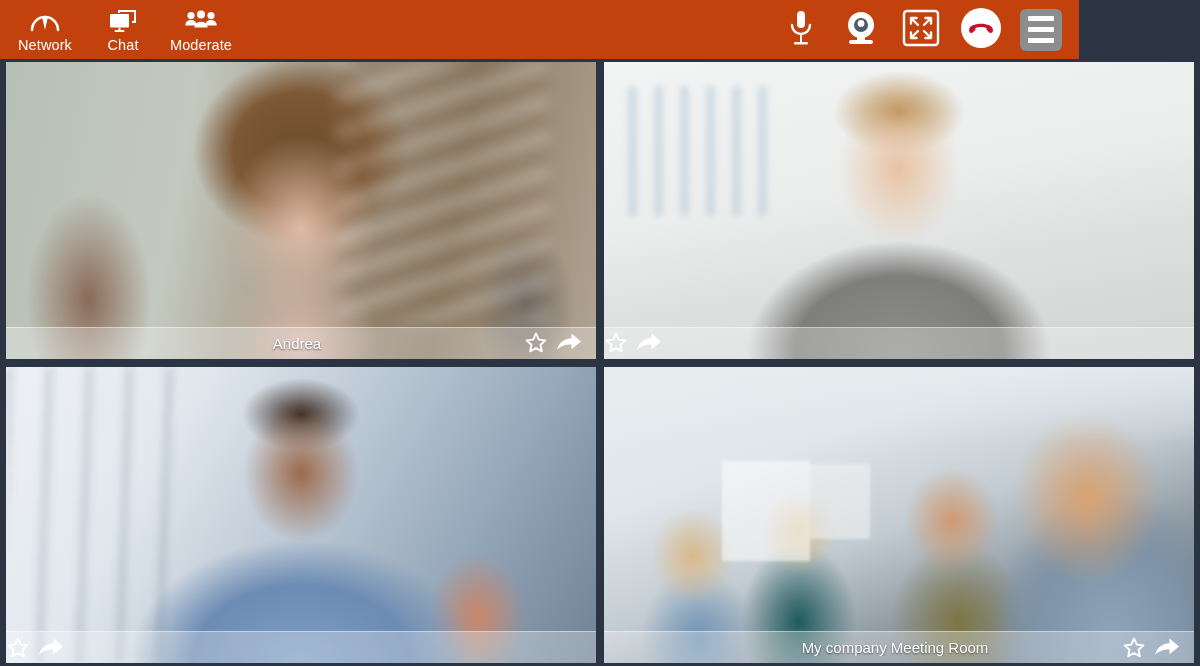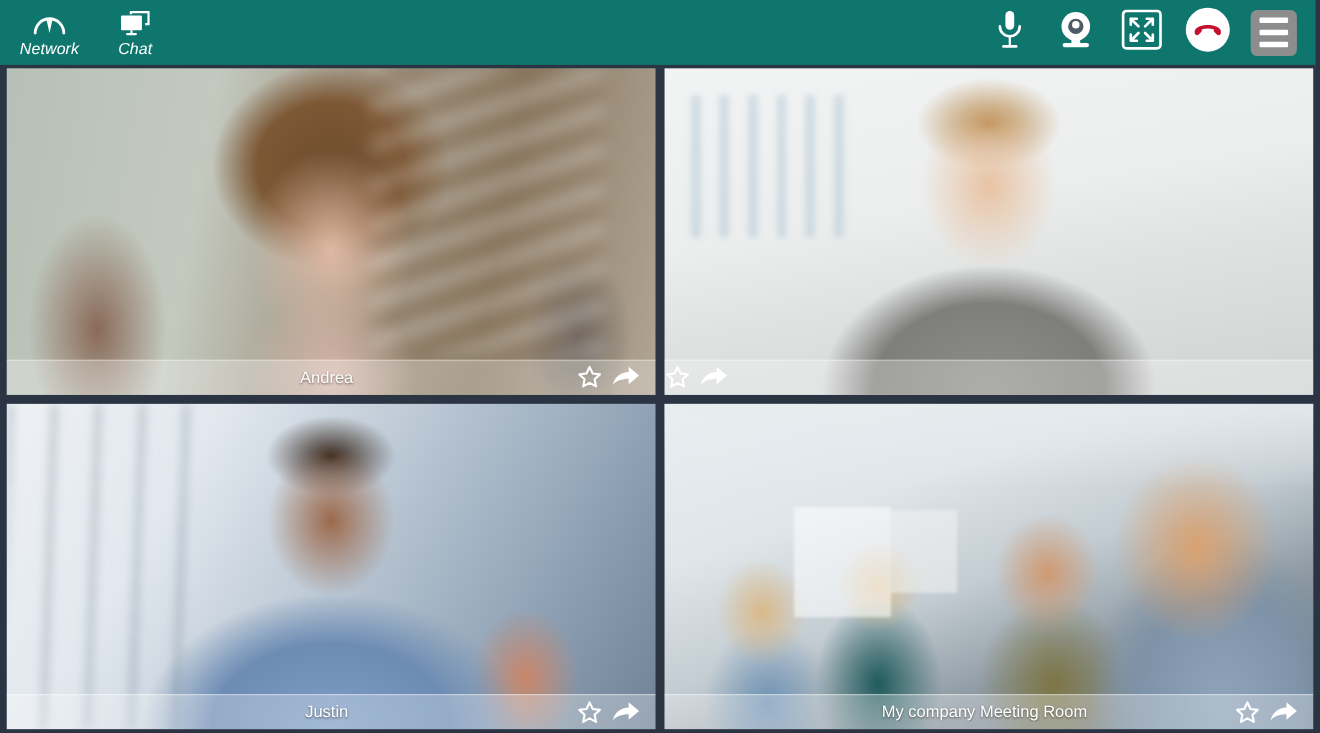--- a/index.html
+++ b/index.html
@@ -6,25 +6,24 @@
   html,body { width:1200px; height:666px; overflow:hidden; }
   body {
     background:#2b3442;
     font-family:"Liberation Sans", sans-serif;
     -webkit-font-smoothing:antialiased;
   }
 
   
   .toolbar{
     position:relative;
-    width:1196px; height:62px;
-    background:#0f766e;
+    width:1079px; height:62px;
+    background:#c2410c;
     display:flex; align-items:center;
     border-bottom:3px solid #2b3442;
-    font-style:italic;
   }
   .tb-left{ display:flex; align-items:flex-start; padding-left:6px; gap:0; }
   .tb-right{ margin-left:auto; display:flex; align-items:center; padding-right:10px; gap:4px; }
 
   .tb-btn{
     width:78px; height:59px;
     display:flex; flex-direction:column; align-items:center; justify-content:center;
     gap:1px; cursor:pointer; user-select:none;
   }
   .tb-btn .ico{ height:30px; display:flex; align-items:center; justify-content:center; }
@@ -167,20 +166,33 @@
         <svg width="30" height="24" viewBox="0 0 30 24">
           <path d="M10 1 h18 v13 h-4 v-2 h2 V3 H12 v1 h-2 z" fill="#fff"></path>
           <rect x="2" y="5" width="19" height="13.5" rx="1" fill="#fff"></rect>
           <rect x="10.5" y="18.5" width="2" height="3" fill="#fff"></rect>
           <rect x="6.5" y="21" width="10" height="2" rx="1" fill="#fff"></rect>
         </svg>
       </span>
       <span class="lbl">Chat</span>
     </div>
 
+    <div class="tb-btn">
+      <span class="ico">
+        <svg width="34" height="22" viewBox="0 0 34 22">
+          <circle cx="7" cy="5.5" r="3.6" fill="#fff"></circle>
+          <path d="M1.2 15.5 a5.8 5.8 0 0 1 11.6 0 z" fill="#fff"></path>
+          <circle cx="27" cy="5.5" r="3.6" fill="#fff"></circle>
+          <path d="M21.2 15.5 a5.8 5.8 0 0 1 11.6 0 z" fill="#fff"></path>
+          <circle cx="17" cy="4.6" r="4" fill="#fff"></circle>
+          <path d="M10.2 17.5 a6.9 6.9 0 0 1 13.6 0 z" fill="#fff"></path>
+        </svg>
+      </span>
+      <span class="lbl">Moderate</span>
+    </div>
 
   </div>
 
   <div class="tb-right">
 
     <div class="tb-icon-btn">
       <span>
         <svg width="26" height="38" viewBox="0 0 26 38">
           <rect x="9" y="2" width="8" height="17" rx="4" fill="#fff"></rect>
           <path d="M4 16 a9 9 0 0 0 18 0" fill="none" stroke="#fff" stroke-width="2.4" stroke-linecap="round"></path>
@@ -270,21 +282,20 @@
             <path d="M1 19 C3 10.5 10 7.2 15.5 7.2 V2.5 L25 10.4 L15.5 18.3 V13.4 C9 13.4 4 15.4 1 19 z" fill="#fff"></path>
           </svg>
         </span>
       </span>
     </div>
   </div>
 
   <div class="tile">
     <div class="photo ph-justin"></div>
     <div class="namebar">
-      <span class="nm">Justin</span>
       <span class="tile-actions">
         <span class="act">
           <svg width="24" height="24" viewBox="0 0 24 24">
             <path d="M12 2.6 l2.85 6.0 6.55 .75 -4.85 4.45 1.3 6.5 -5.85 -3.3 -5.85 3.3 1.3 -6.5 -4.85 -4.45 6.55 -.75 z" fill="none" stroke="#fff" stroke-width="1.9" stroke-linejoin="round"></path>
           </svg>
         </span>
         <span class="act">
           <svg width="26" height="24" viewBox="0 0 26 24">
             <path d="M1 19 C3 10.5 10 7.2 15.5 7.2 V2.5 L25 10.4 L15.5 18.3 V13.4 C9 13.4 4 15.4 1 19 z" fill="#fff"></path>
           </svg>

